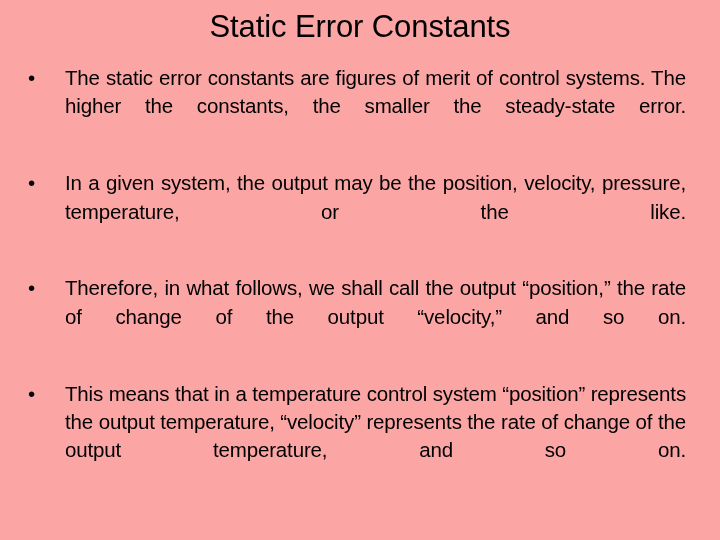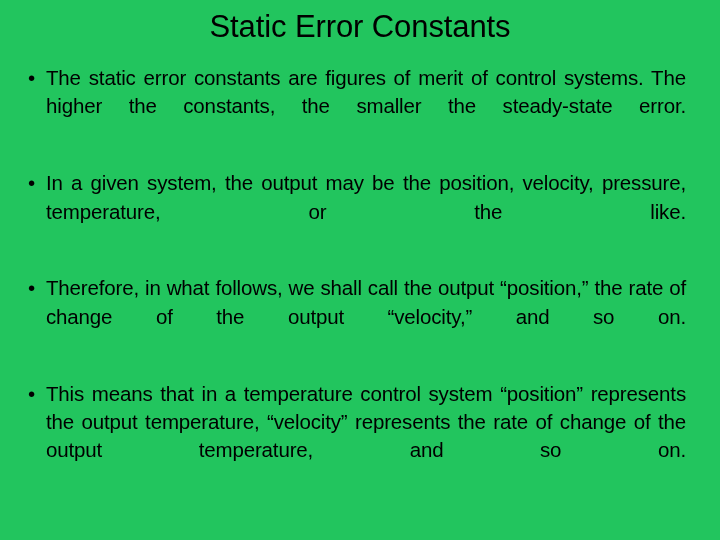--- a/index.html
+++ b/index.html
@@ -15,21 +15,21 @@
     overflow: hidden;
     position: relative;
   }
 
   #slide {
     position: absolute;
     left: 0;
     top: 0;
     width: 720px;
     height: 540px;
-    background: #22c55e;
+    background: #fca5a5;
   }
 
   #slide-title {
     position: absolute;
     left: 0;
     top: 8px;
     width: 720px;
     text-align: center;
     font-size: 31px;
     line-height: 38px;
@@ -67,20 +67,21 @@
     position: absolute;
     left: 2px;
     top: 0;
     font-size: 20.5px;
     line-height: 28.4px;
     color: #000000;
   }
 
   .bullet-text {
     display: block;
+    margin-left: 19px;
   }
 
   
   .bullet-text::after {
     content: "";
     display: inline-block;
     width: 100%;
   }
 </style>
 </head>

